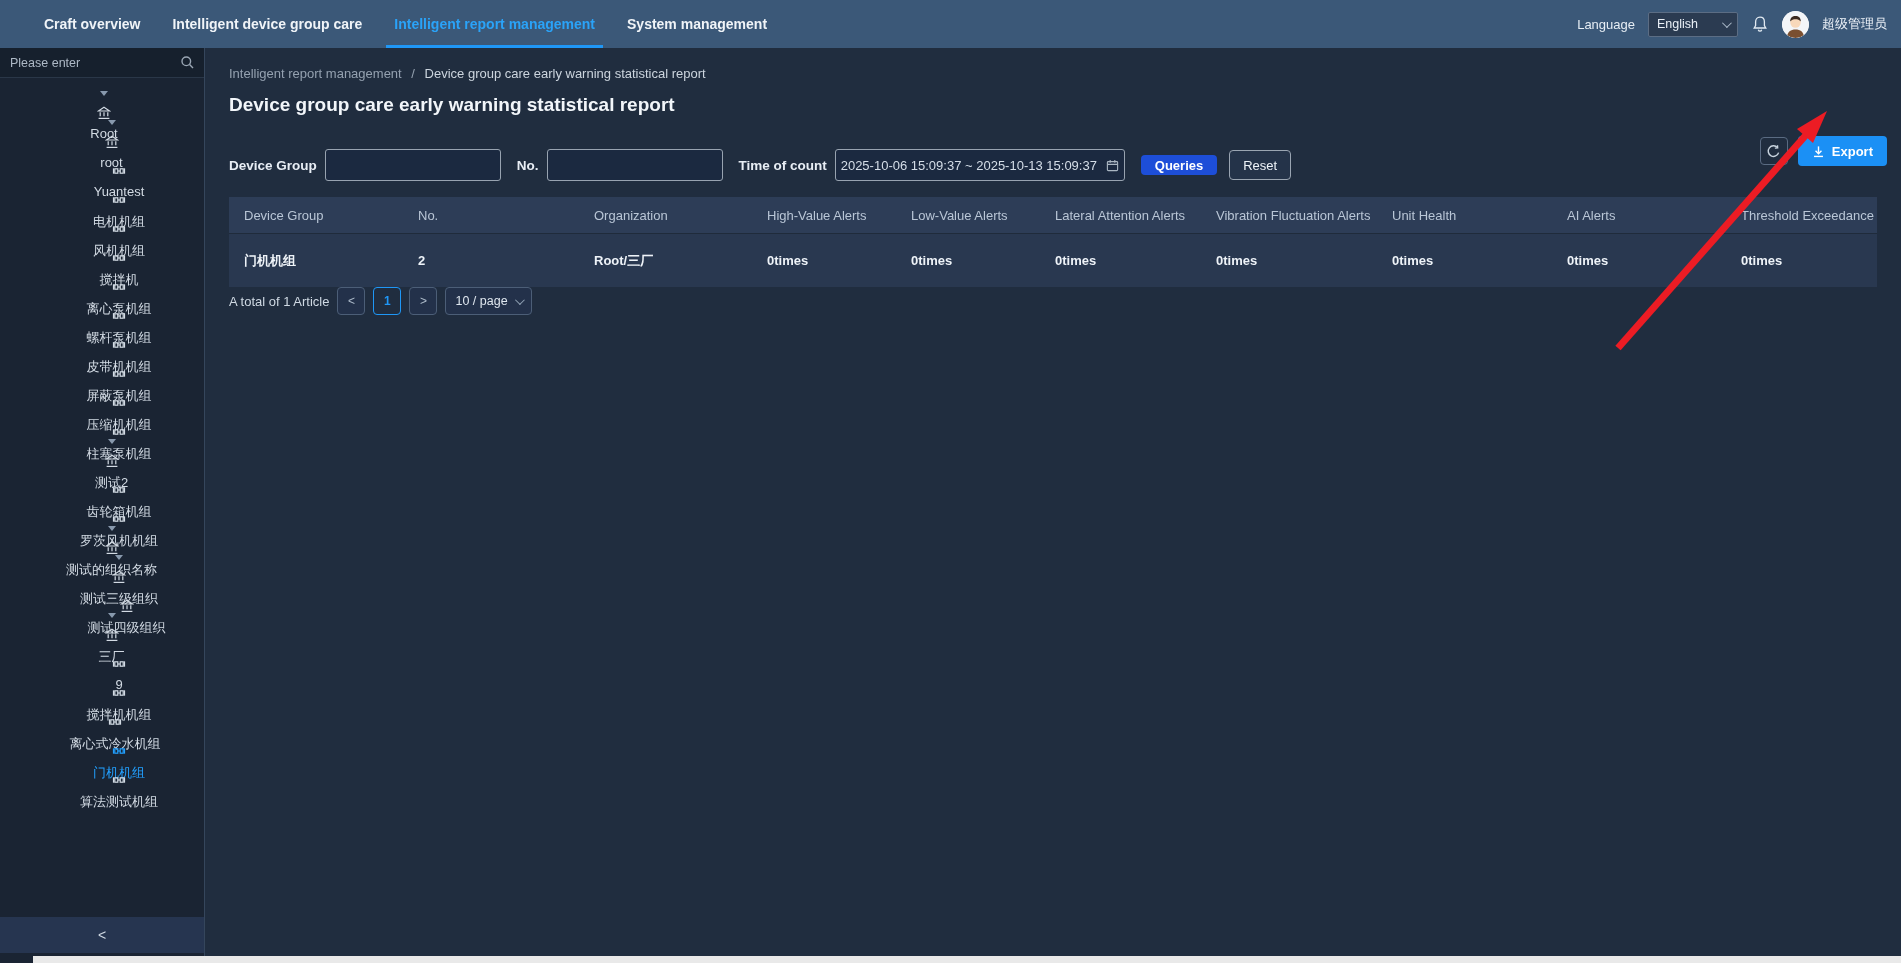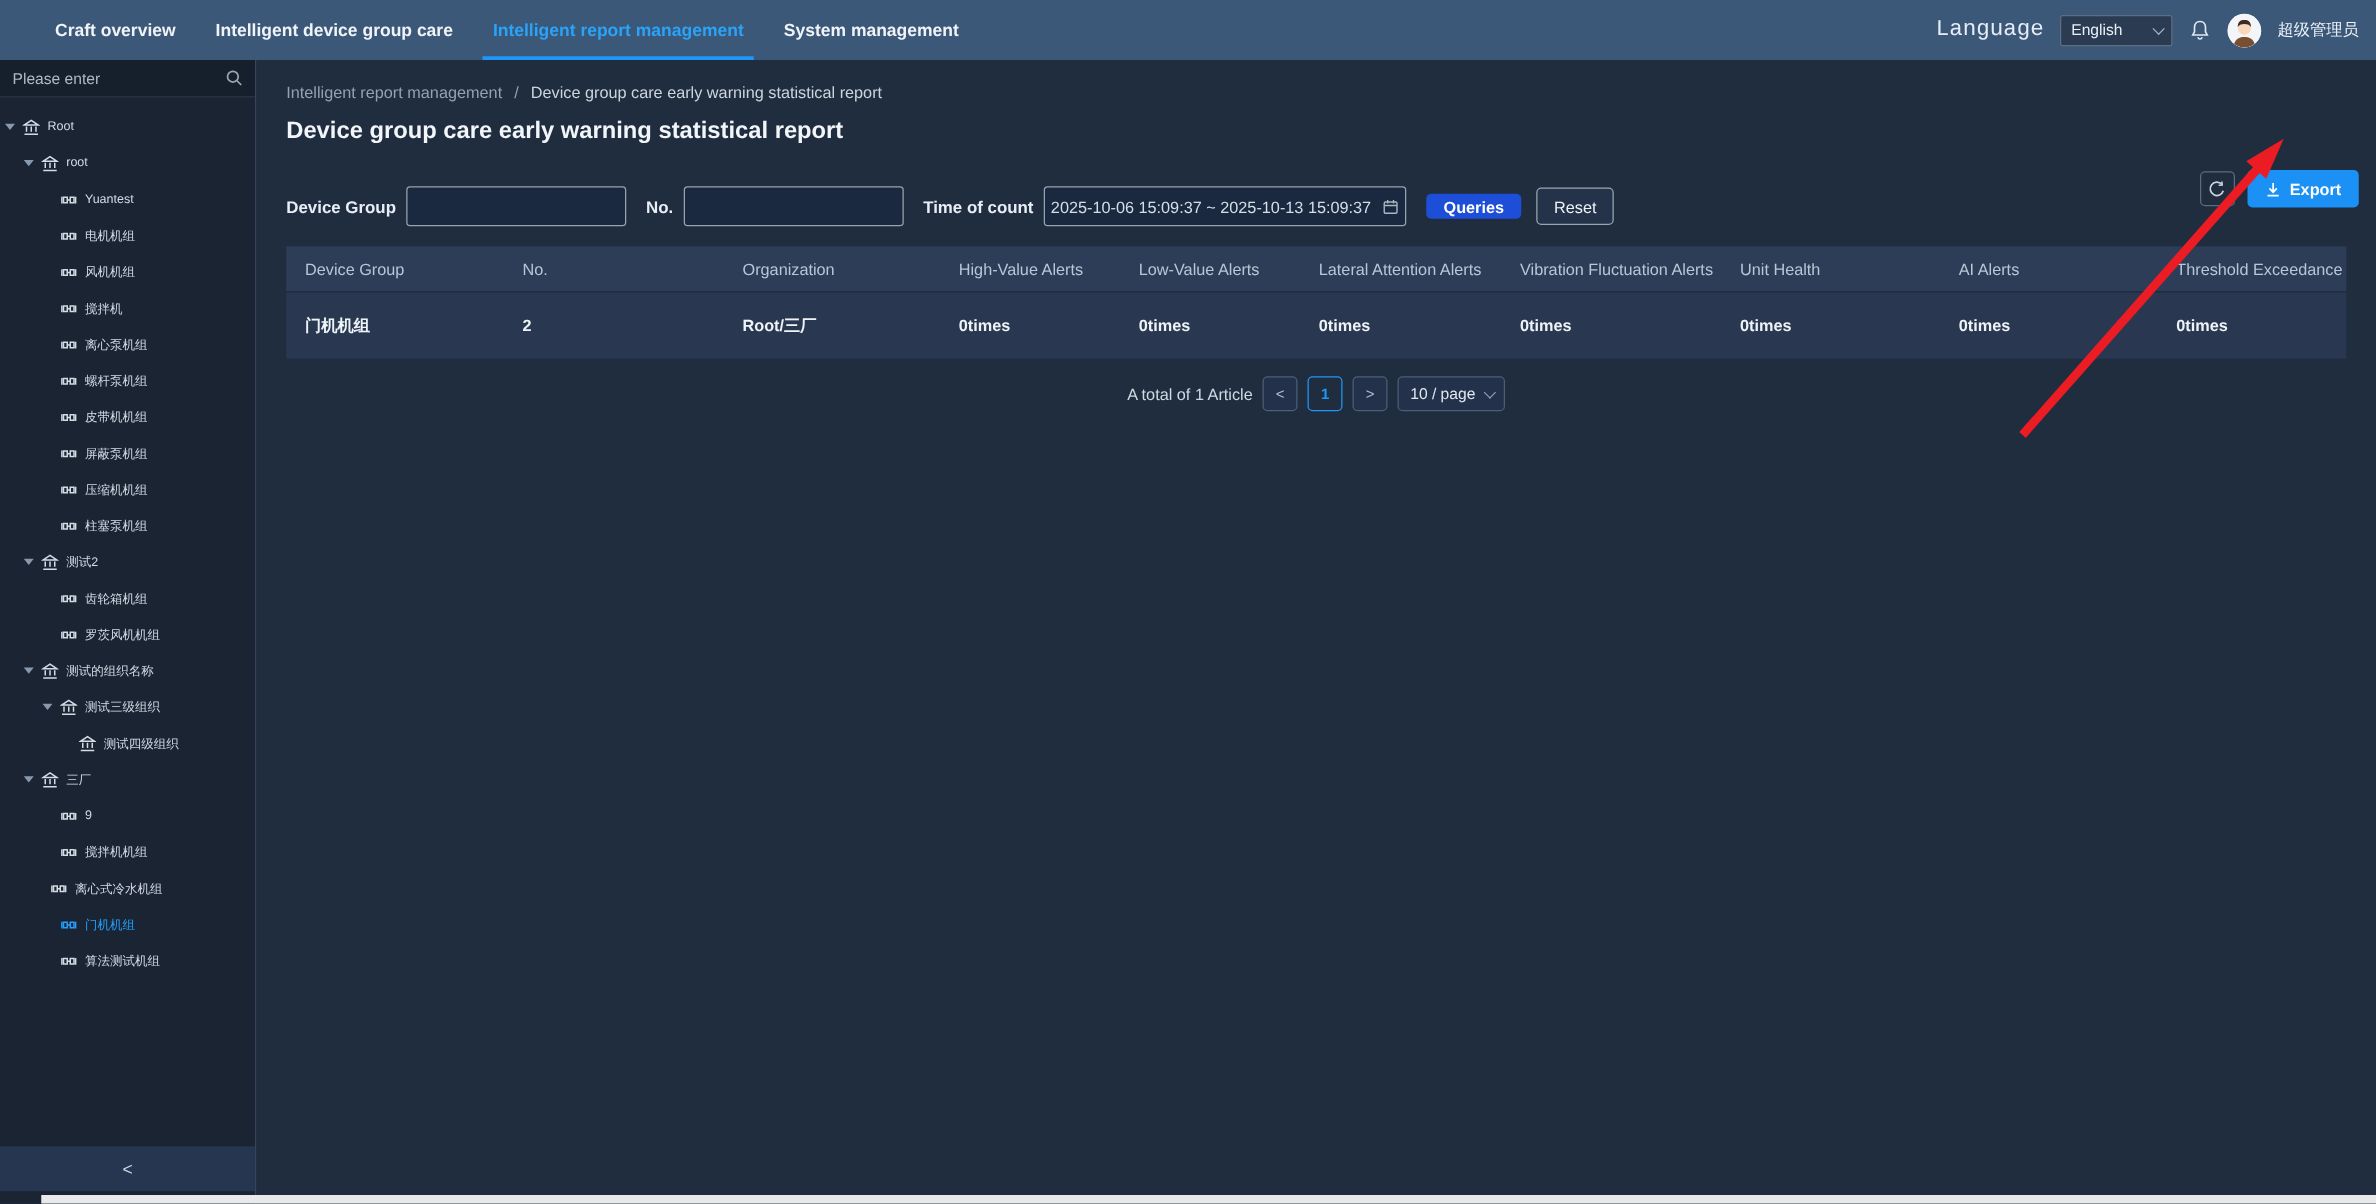--- a/index.html
+++ b/index.html
@@ -10,33 +10,33 @@
   }
   
   .nav { height:48px; background:#3b5878; display:flex; align-items:center; position:relative; z-index:5; }
   .logo-block { width:205px; height:48px; display:flex; align-items:center; gap:9px; padding-left:36px; border-right:1px solid rgba(255,255,255,.22); }
   .logo-text { font-size:15px; font-weight:700; color:#fff; letter-spacing:.3px; }
   .nav-menu { display:flex; margin-left:44px; gap:32px; }
   .nav-item { height:48px; line-height:48px; font-size:14px; font-weight:700; color:#f0f4f8; cursor:pointer; position:relative; white-space:nowrap; }
   .nav-item.active { color:#2aa3f8; }
   .nav-item.active::after { content:""; position:absolute; left:-8px; right:-8px; bottom:0; height:3px; background:#1f97f6; }
   .nav-right { margin-left:auto; display:flex; align-items:center; gap:13px; padding-right:14px; }
-  .lang-label { font-size:18px; color:#e6edf4;font-family:Liberation Mono, monospace; }
+  .lang-label { font-size:13px; color:#e6edf4; }
   .lang-select { width:90px; height:25px; background:#2b3b51; border:1px solid #5c6d84; border-radius:2px; display:flex; align-items:center; justify-content:space-between; padding:0 8px; font-size:12.5px; color:#e9eff6; cursor:pointer; }
   .chev { width:7px; height:7px; border-right:1.5px solid #aab8c8; border-bottom:1.5px solid #aab8c8; transform:rotate(45deg) translateY(-2px); }
   .avatar { width:27px; height:27px; border-radius:50%; overflow:hidden; background:#f2f4f7; flex:none; }
   .user-name { font-size:13px; color:#eef3f9; }
   
   .sidebar { position:absolute; left:0; top:48px; bottom:0; width:205px; background:#1a2433; border-right:1px solid #35465c; display:flex; flex-direction:column; }
   .side-search { height:30px; background:#16202d; border-bottom:1px solid #2a3748; position:relative; flex:none; }
   .side-search input { width:100%; height:100%; background:transparent; border:none; outline:none; color:#f97316; font-size:12.5px; padding:0 28px 0 10px; font-family:inherit; }
   .side-search input::placeholder { color:#aeb9c6; }
   .search-ic { position:absolute; right:9px; top:7px; }
   .tree { flex:1; overflow:hidden; padding-top:9px; }
-  .tree-row { height:29px; display:flex; align-items:center; gap:6px; font-size:10px; color:#d3dbe4; cursor:pointer; white-space:nowrap; }
+  .tree-row { height:29px; display:flex; align-items:center; gap:6px; font-size:13px; color:#d3dbe4; cursor:pointer; white-space:nowrap;flex-direction:column; }
   .tree-row.selected { color:#22a0ff; }
   .caret { width:0; height:0; border:4px solid transparent; border-top:5px solid #8899ad; margin-top:4px; flex:none; }
   .caret.none { visibility:hidden; }
   .ticon { display:flex; flex:none; color:inherit; }
   .ticon svg { stroke:currentColor; }
   .collapse-bar { height:36px; margin-bottom:10px; background:#263550; display:flex; align-items:center; justify-content:center; color:#cfd9e3; font-size:14px; cursor:pointer; flex:none; }
   
   .main { position:absolute; left:205px; top:48px; right:0; bottom:0; padding:0 24px; }
   .breadcrumb { margin-top:18px; font-size:13px; }
   .bc-parent { color:#94a1b0; cursor:pointer; }
@@ -59,21 +59,21 @@
   .t-head { display:flex; height:36px; background:#2d3d57; align-items:center; }
   .t-row { display:flex; height:54px; background:#293850; align-items:center; border-top:1px solid #1f2b3b; }
   .th, .td { padding-left:15px; white-space:nowrap; overflow:hidden; }
   .th { font-size:13px; color:#b9c6d6; }
   .td { font-size:13px; font-weight:700; color:#eef3f8; }
   .c0{width:174px;flex:none}.c1{width:176px;flex:none}.c2{width:173px;flex:none}
   .c3{width:144px;flex:none}.c4{width:144px;flex:none}.c5{width:161px;flex:none}
   .c6{width:176px;flex:none}.c7{width:175px;flex:none}.c8{width:174px;flex:none}
   .c9{flex:1}
   
-  .pagination { margin-top:14px; display:flex; align-items:center; justify-content:center; gap:8px; font-size:13px; color:#cfd9e3; }
+  .pagination { display:flex; align-items:center; gap:8px; font-size:13px; color:#cfd9e3; }
   .pg-btn { width:28px; height:28px; border:1px solid #4c5e77; background:#23314a; border-radius:4px; display:flex; align-items:center; justify-content:center; color:#aebccb; font-size:12px; cursor:pointer; }
   .pg-btn.active { border-color:#1f97f6; color:#1f97f6; background:transparent; font-weight:700; }
   .pg-size { height:28px; padding:0 9px; border:1px solid #4c5e77; background:#23314a; border-radius:4px; display:flex; align-items:center; gap:7px; font-size:12.5px; color:#dfe7ef; cursor:pointer; }
   .pg-size .chev { border-color:#8fa0b3; }
   
   .hscrollbar { position:absolute; left:33px; right:0; bottom:0; height:7px; background:#e9e9e9; z-index:20; }
   .arrow-svg { position:absolute; left:0; top:0; pointer-events:none; z-index:50; }
 </style>
 </head>
 <body>

